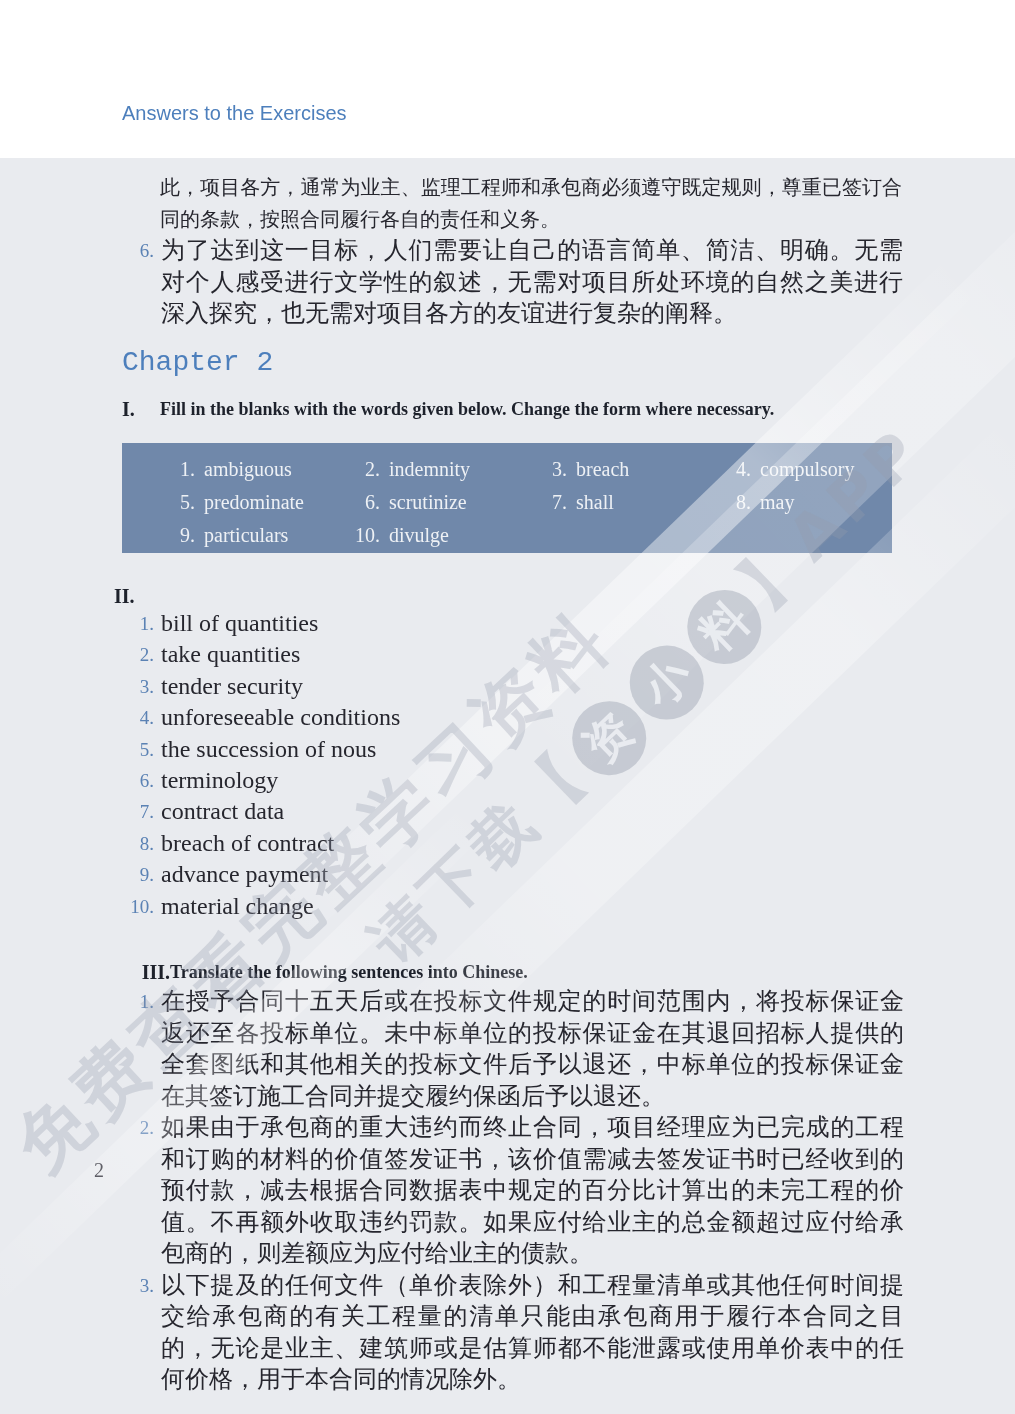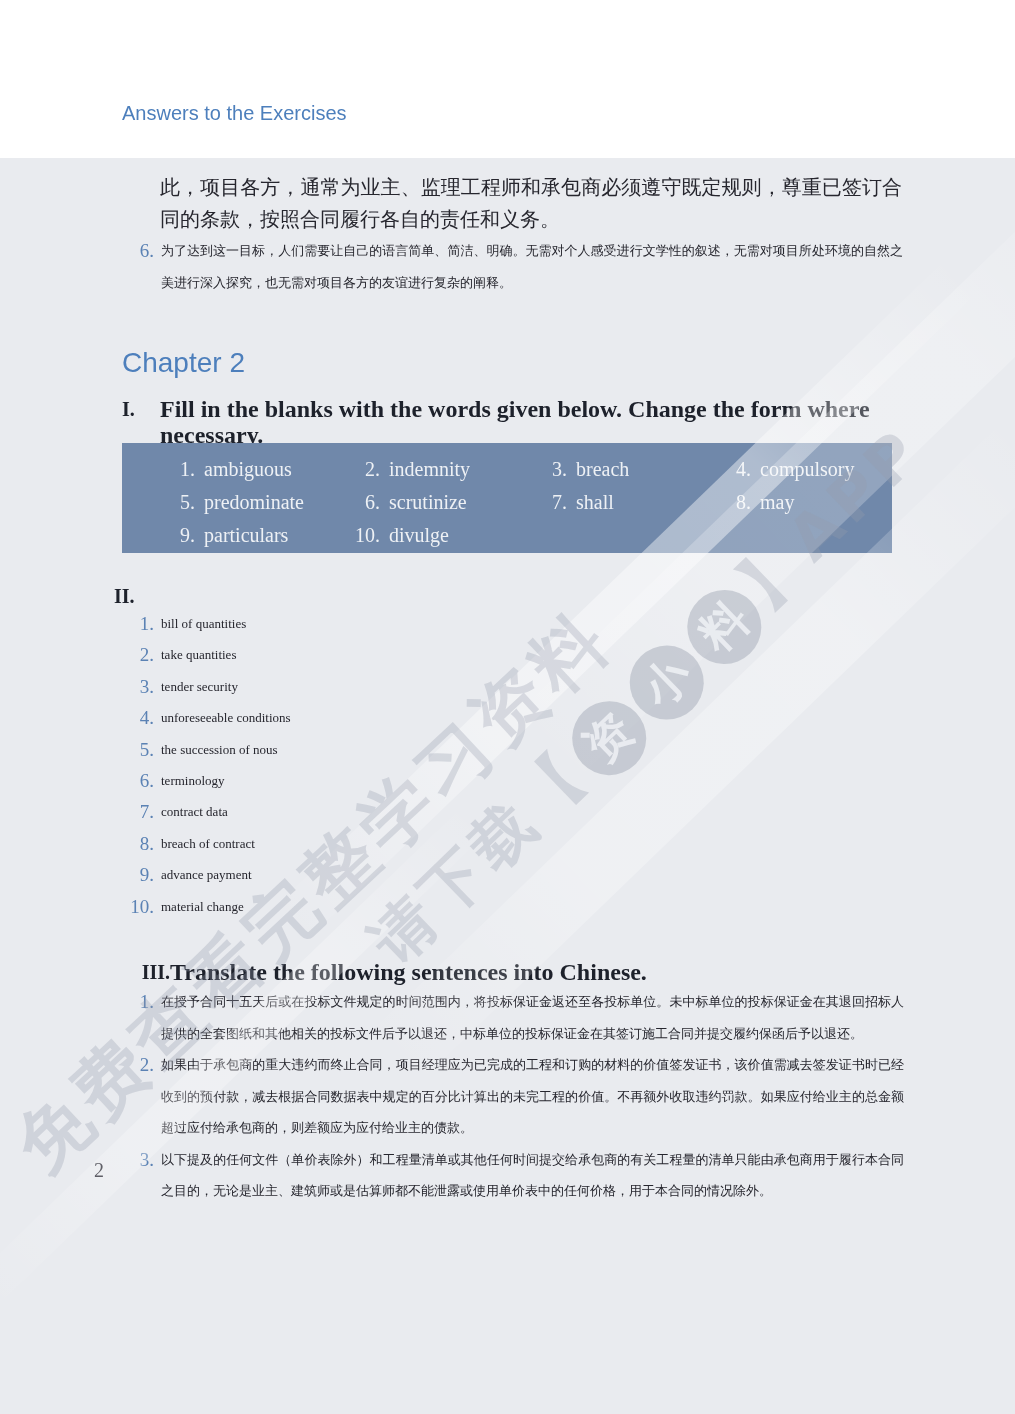--- a/index.html
+++ b/index.html
@@ -19,30 +19,30 @@
   .para-cont {
     position:absolute; left:160px; top:14px; width:742px;
     font-size:20px; line-height:31.5px; text-align:justify; color:#26262e;
   }
   .num-row { position:absolute; display:flex; }
   .blue-num {
     width:32px; flex:none; text-align:right; padding-right:7px;
     color:#5b82b4; font-size:19px; line-height:31.5px;
   }
   .row-text {
-    flex:1; font-size:13px; line-height:31.5px; text-align:justify; color:#26262e;
+    flex:1; font-size:24px; line-height:31.5px; text-align:justify; color:#26262e;
   }
   .intro-item6 { left:122px; top:77px; width:781px; }
   .chapter-title {
     position:absolute; left:122px; top:189px;
-    font-family:Liberation Sans, sans-serif; font-size:28px; color:#4d7fbc;
+    font-family:Liberation Mono, monospace; font-size:28px; color:#4d7fbc;
   }
   .sec-heading { position:absolute; display:flex; font-weight:bold; color:#1d212b; }
   .sec-num { width:38px; flex:none; font-size:20px; line-height:26px; }
-  .sec-title { font-size:24px; line-height:26px; }
+  .sec-title { font-size:18px; line-height:26px; }
   .sec1 { left:122px; top:238px; width:780px; }
   .sec2 { left:114px; top:425px; width:780px; }
   .sec3 { left:132px; top:801px; width:780px;text-align:right; }
   
   .word-box {
     position:absolute; left:122px; top:285px; width:770px; height:110px;
     background:#7088aa; box-sizing:border-box; padding:11px 0 0 45px;
     display:grid; grid-template-columns:185px 187px 184px auto;
   }
   .wb-item { display:flex; color:#eef1f5; font-size:20px; line-height:31px; }

